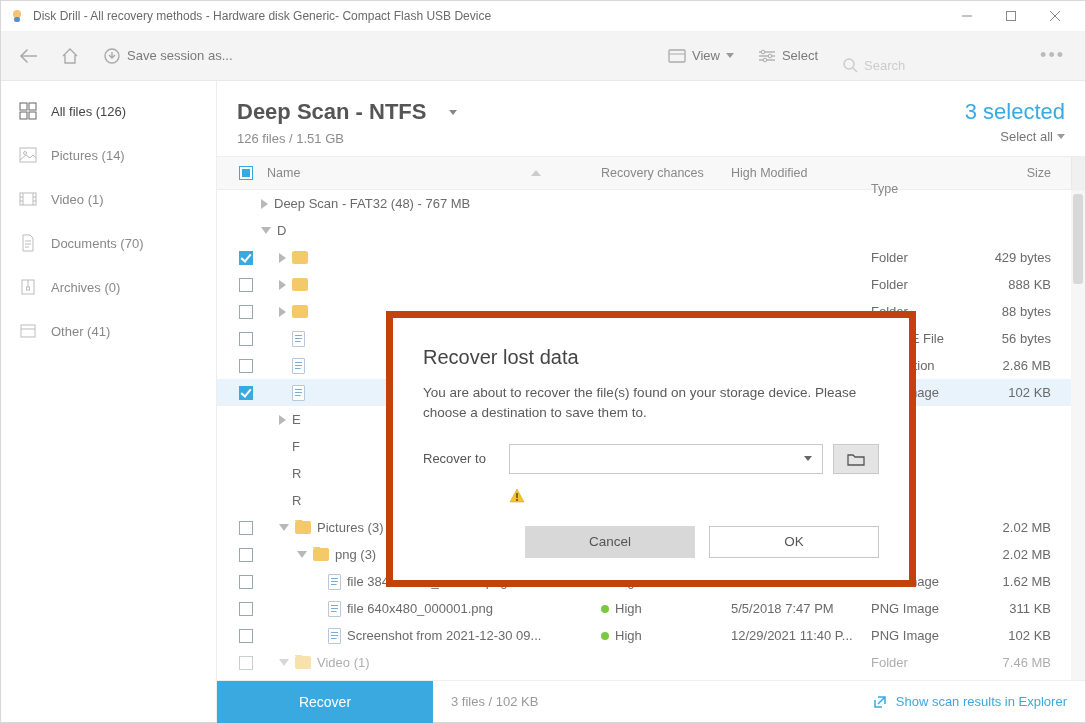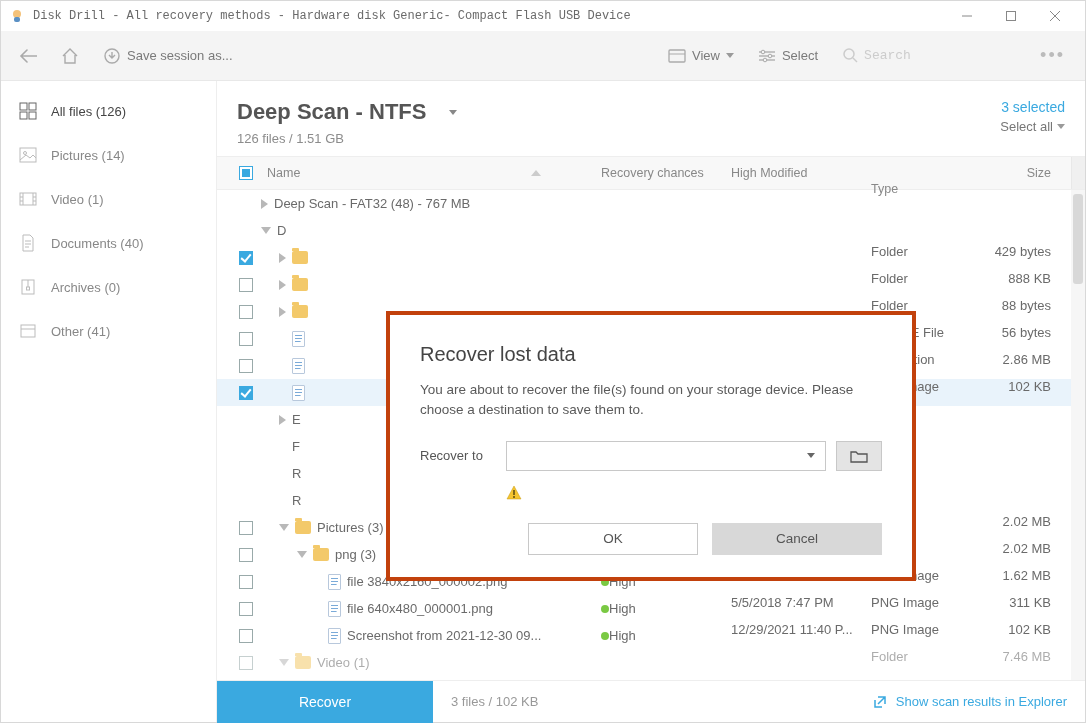--- a/index.html
+++ b/index.html
@@ -1,51 +1,51 @@
 <!DOCTYPE html>
 <html><head>
 <meta charset="utf-8">
 <style>
   * { box-sizing: border-box; margin: 0; padding: 0; }
   html, body { width: 1086px; height: 723px; font-family: "Segoe UI", Arial, sans-serif; font-size: 13px; color: #5a5a5a; background: #fff; overflow: hidden; }
   .window { width: 1086px; height: 723px; border: 1px solid #d8d8d8; display: flex; flex-direction: column; background: #fff; }
-  .titlebar { height: 30px; background: #fff; display: flex; align-items: center; padding: 0 8px; color: #6a6a6a; font-size: 12px; font-family: Liberation Mono, monospace; }
+  .titlebar { height: 30px; background: #fff; display: flex; align-items: center; padding: 0 8px; color: #6a6a6a; font-size: 12px; }
   .titlebar .logo { width: 16px; height: 16px; margin-right: 8px; display:flex; align-items:center; justify-content:center; }
   .titlebar .spacer { flex: 1; }
   .winbtn { width: 44px; height: 30px; display:flex; align-items:center; justify-content:center; color:#888; }
   .toolbar { height: 50px; background: #f4f4f4; border-bottom: 1px solid #e8e8e8; display:flex; align-items:center; padding: 0 14px; gap: 16px; color:#7a7a7a; }
   .tool-btn { display:flex; align-items:center; gap:6px; height:36px; padding:0 4px; cursor:pointer; }
   .toolbar .spacer { flex:1; }
-  .searchbox { display:flex; align-items:center; color:#bbb; width: 180px; border-bottom: 1px solid transparent; font-family: Liberation Mono, monospace; }
+  .searchbox { display:flex; align-items:flex-end; color:#bbb; width: 180px; border-bottom: 1px solid transparent; }
   .more { font-size:18px; letter-spacing:2px; color:#bbb; padding:0 6px;}
   .body { flex:1; display:flex; min-height:0; }
   .sidebar { width: 216px; border-right: 1px solid #eee; background:#fff; padding-top:8px; }
   .side-item { height: 44px; display:flex; align-items:center; gap:14px; padding: 0 18px; color:#888; cursor:pointer; }
   .side-item.active { color:#444; }
   .side-item .icon { width:18px; height:18px; display:flex; align-items:center; justify-content:center; }
   .main { flex:1; display:flex; flex-direction:column; min-width:0; position:relative; }
   .main-header { padding: 18px 20px 10px 20px; display:flex; align-items:flex-start; }
   .main-title { font-size: 22px; font-weight:600; color:#555; display:flex; align-items:center; gap:23px;}
   .main-sub { font-size:13px; color:#8c8c8c; margin-top:6px; }
   .main-right { margin-left:auto; text-align:right; }
-  .selected-count { font-size: 14px; color:#3aa9e0; font-weight:400; }
+  .selected-count { font-size: 22px; color:#3aa9e0; font-weight:400; }
   .select-all { color:#777; font-size:13px; margin-top:4px; display:flex; justify-content:flex-end; align-items:center; gap:4px; cursor:pointer;}
   .columns { height: 34px; background:#f8f8f8; border-top:1px solid #eee; border-bottom:1px solid #eee; display:flex; align-items:center; padding-left: 14px; color:#888; font-size:12.5px; }
   .col-check { width: 30px; display:flex; align-items:center; justify-content:center;}
   .col-name { flex:1; padding-left:6px; display:flex; align-items:center; gap:8px;}
   .col-recov { width: 130px; }
   .col-date { width: 140px; padding-right:10px;}
   .col-type { width: 120px; margin-top: 32px; }
   .col-size { width: 80px; text-align:right; padding-right:20px;}
   .col-scroll { width: 14px; background:#f0f0f0; border-left:1px solid #e8e8e8; align-self:stretch;}
   .rows { flex:1; overflow:hidden; position:relative; }
-  .row { height: 27px; display:flex; padding-left:14px; font-size:13px; color:#6a6a6a; }
+  .row { height: 27px; display:flex; align-items:center; padding-left:14px; font-size:13px; color:#6a6a6a; }
   .row.selected { background:#e9f3fb; }
   .row .cell-name { flex:1; display:flex; align-items:center; gap:6px; min-width:0; white-space:nowrap; overflow:hidden; }
-  .row .cell-recov { width:130px; display:flex; align-items:center; }
+  .row .cell-recov { width:130px; display:flex; align-items:center; gap:6px; }
   .row .cell-date { width:140px; padding-right:10px; white-space:nowrap; overflow:hidden; text-overflow:ellipsis;}
   .row .cell-type { width:120px; }
   .row .cell-size { width:80px; text-align:right; padding-right:20px;}
   .row .cell-scroll { width:14px; }
   .cbx { width:14px; height:14px; border:1.5px solid #9aa; background:#fff; display:inline-block; }
   .cbx.checked { background:#3aa9e0; border-color:#3aa9e0; position:relative; }
   .cbx.checked::after { content:''; position:absolute; left:3px; top:0px; width:4px; height:8px; border:solid #fff; border-width:0 2px 2px 0; transform:rotate(40deg); }
   .cbx.third { background:#fff; border:1.5px solid #3aa9e0; position:relative; }
   .cbx.third::after { content:''; position:absolute; left:2px; top:2px; right:2px; bottom:2px; background:#3aa9e0; }
   .tri { width:0; height:0; border-style:solid; display:inline-block; }
@@ -59,21 +59,21 @@
   .footer { height:42px; border-top:1px solid #eee; display:flex; align-items:center; padding: 0 18px 0 0; gap:18px; }
   .recover-btn { width:216px; height:42px; background:#3aa9e0; color:#fff; display:flex; align-items:center; justify-content:center; font-size:14px; cursor:pointer;}
   .footer-info { color:#999; }
   .footer-link { margin-left:auto; color:#3aa9e0; display:flex; align-items:center; gap:8px; cursor:pointer;}
   .scrollbar { position:absolute; right:0; top:0; bottom:0; width:14px; background:#f6f6f6; }
   .scrollthumb { position:absolute; left:2px; right:2px; top:4px; height:90px; background:#d8d8d8; border-radius:3px;}
   .chev { width:0; height:0; border-style:solid; border-width:5px 4px 0 4px; border-color:#9a9a9a transparent transparent transparent; display:inline-block;}
   .sort-up { width:0; height:0; border-style:solid; border-width:0 5px 6px 5px; border-color:transparent transparent #ccc transparent; display:inline-block; margin-left:auto; margin-right:60px;}
   
   .modal-backdrop { position:absolute; inset:0; display:flex; align-items:flex-start; justify-content:center; pointer-events:none; }
-  .modal { margin-top: 230px; width: 530px; background:#fff; border:4px solid #c2410c; padding: 28px 30px 22px 30px; pointer-events:auto; }
+  .modal { margin-top: 230px; width: 530px; background:#fff; border:7px solid #c2410c; padding: 28px 30px 22px 30px; pointer-events:auto; }
   .modal h2 { font-size:20px; font-weight:400; color:#444; margin-bottom:14px; }
   .modal p { font-size:13.5px; color:#5a5a5a; line-height:1.5; margin-bottom:20px;}
   .modal-row { display:flex; align-items:center; gap:10px; margin-bottom:14px;}
   .modal-row label { width:76px; color:#555; }
   .combo { flex:1; height:30px; border:1px solid #c8c8c8; display:flex; align-items:center; justify-content:flex-end; padding:0 10px;}
   .browse { width:46px; height:30px; background:#e4e4e4; border:1px solid #c8c8c8; display:flex; align-items:center; justify-content:center;}
   .warn-row { display:flex; gap:10px; padding-left:86px; margin-bottom:22px;}
   .warn-icon { width:16px; height:16px; flex-shrink:0;}
   .warn-text { font-size:12px; color:#888; line-height:1.5;}
   .modal-btns { display:flex; gap:14px; justify-content:flex-end;}
@@ -201,21 +201,21 @@
         </div>
         <div class="side-item">
           <span class="icon" style="color:#bbb">
             <svg width="18" height="18" viewBox="0 0 18 18">
               <path d="M4 1 H11 L14 4 V17 H4 Z" stroke="currentColor" fill="none"></path>
               <line x1="6" y1="7" x2="12" y2="7" stroke="currentColor"></line>
               <line x1="6" y1="10" x2="12" y2="10" stroke="currentColor"></line>
               <line x1="6" y1="13" x2="10" y2="13" stroke="currentColor"></line>
             </svg>
           </span>
-          <span>Documents (40)</span>
+          <span>Documents (70)</span>
         </div>
         <div class="side-item">
           <span class="icon" style="color:#bbb">
             <svg width="18" height="18" viewBox="0 0 18 18">
               <rect x="3" y="2" width="12" height="14" stroke="currentColor" fill="none"></rect>
               <line x1="9" y1="2" x2="9" y2="9" stroke="currentColor"></line>
               <rect x="7.5" y="9" width="3" height="3" stroke="currentColor" fill="none"></rect>
             </svg>
           </span>
           <span>Archives (0)</span>
@@ -575,25 +575,25 @@
           <div class="warn-row">
             <span class="warn-icon">
               <svg width="16" height="16" viewBox="0 0 16 16">
                   <path d="M8 1 L15 14 H1 Z" fill="#f4c430" stroke="#c89a10" stroke-width="0.5"></path>
                   <line x1="8" y1="5" x2="8" y2="10" stroke="#5a4a10" stroke-width="1.5"></line>
                   <circle cx="8" cy="12" r="1" fill="#5a4a10"></circle>
                 </svg>
             </span>
           </div>
           <div class="modal-btns">
+            <div class="btn btn-grey">
+                <span>Cancel</span>
+              </div>
             <div class="btn">
                 <span>OK</span>
               </div>
-            <div class="btn btn-grey">
-                <span>Cancel</span>
-              </div>
           </div>
         </div>
       </div>
 
     </div>
   </div>
 </div>
 
 </body></html>

